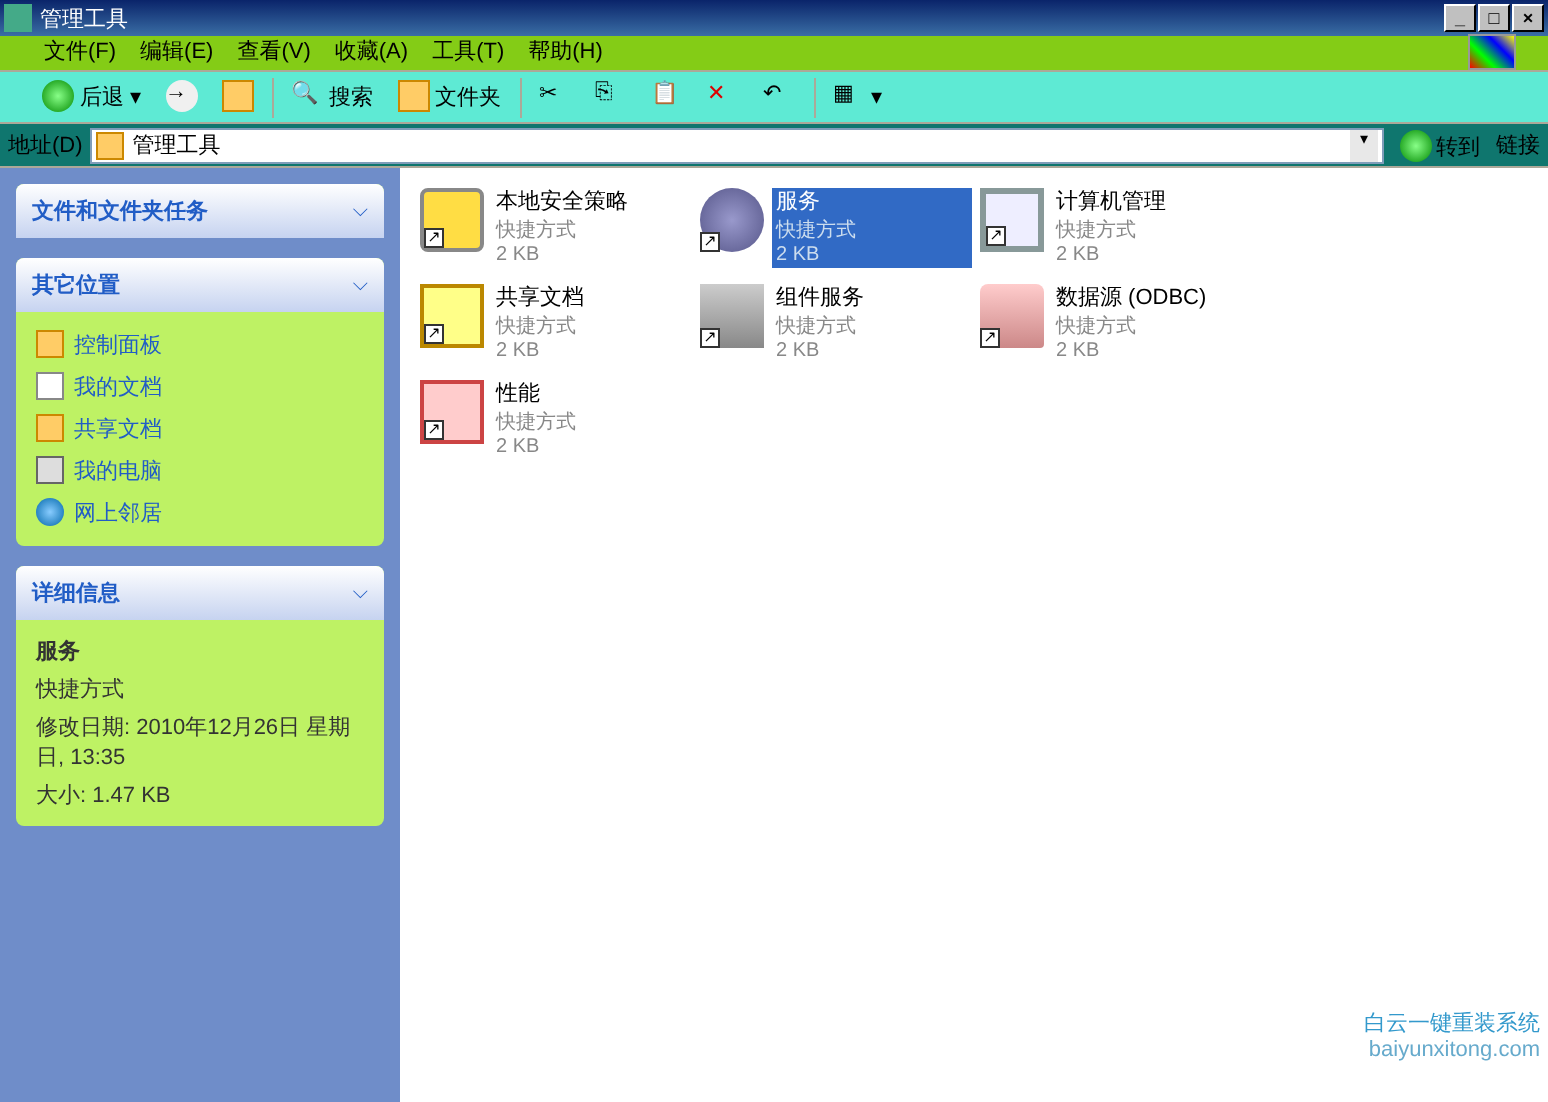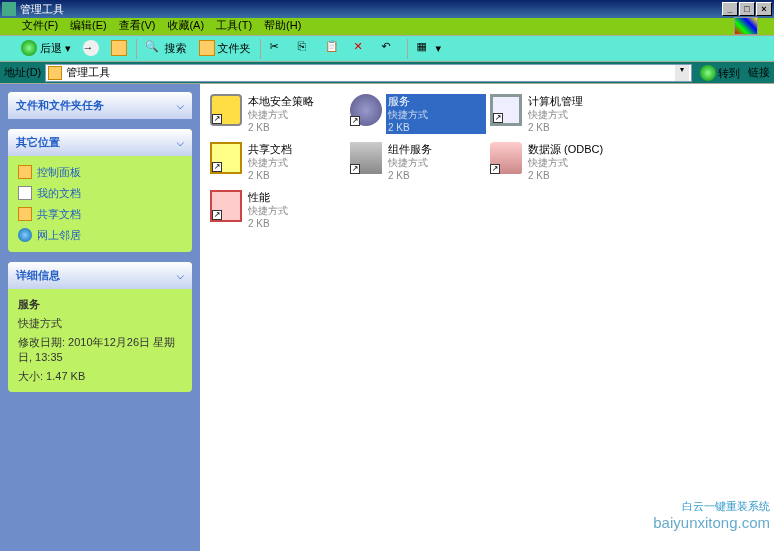--- a/index.html
+++ b/index.html
@@ -48,21 +48,21 @@
 .file-item.sel .file-sub{color:#cde}
 .ico-shield{background:#fd4;border:2px solid #888;border-radius:4px}
 .ico-gear{background:radial-gradient(#99c,#558);border-radius:50%}
 .ico-srv{background:linear-gradient(#ccc,#888)}
 .ico-mon{background:#eef;border:3px solid #899}
 .ico-evt{background:#ff8;border:2px solid #b80}
 .ico-db{background:linear-gradient(#fcc,#c88);border-radius:4px 4px 2px 2px}
 .ico-perf{background:#fcc;border:2px solid #c44}
 .arrow-ov{position:absolute;bottom:0;left:0;width:10px;height:10px;background:#fff;border:1px solid #333;font-size:8px;text-align:center;line-height:8px}
 .watermark{position:absolute;right:4px;bottom:20px;text-align:right;font-size:14px;color:#39c;font-weight:normal;pointer-events:none}
-.wm-sub{font-size:15px;color:#6ac}
+.wm-sub{font-size:11px;color:#6ac}
 </style>
 </head>
 <body>
 
 <div class="titlebar">
   <span class="titlebar-icon"></span>
   <span class="titlebar-text">管理工具</span>
   <div class="win-btns">
     <div class="win-btn">_</div>
     <div class="win-btn">□</div>
@@ -161,20 +161,24 @@
           </div>
         <div class="panel-link">
             <span class="pl-icon ic-doc"></span>
             <span>我的文档</span>
           </div>
         <div class="panel-link">
             <span class="pl-icon ic-folder"></span>
             <span>共享文档</span>
           </div>
         <div class="panel-link">
+            <span class="pl-icon ic-comp"></span>
+            <span>我的电脑</span>
+          </div>
+        <div class="panel-link">
             <span class="pl-icon ic-net"></span>
             <span>网上邻居</span>
           </div>
       </div>
     </div>
 
     <div class="panel">
       <div class="panel-hdr">
         <span class="panel-hdr-t">详细信息</span>
         <span class="panel-chev">⌵</span>

